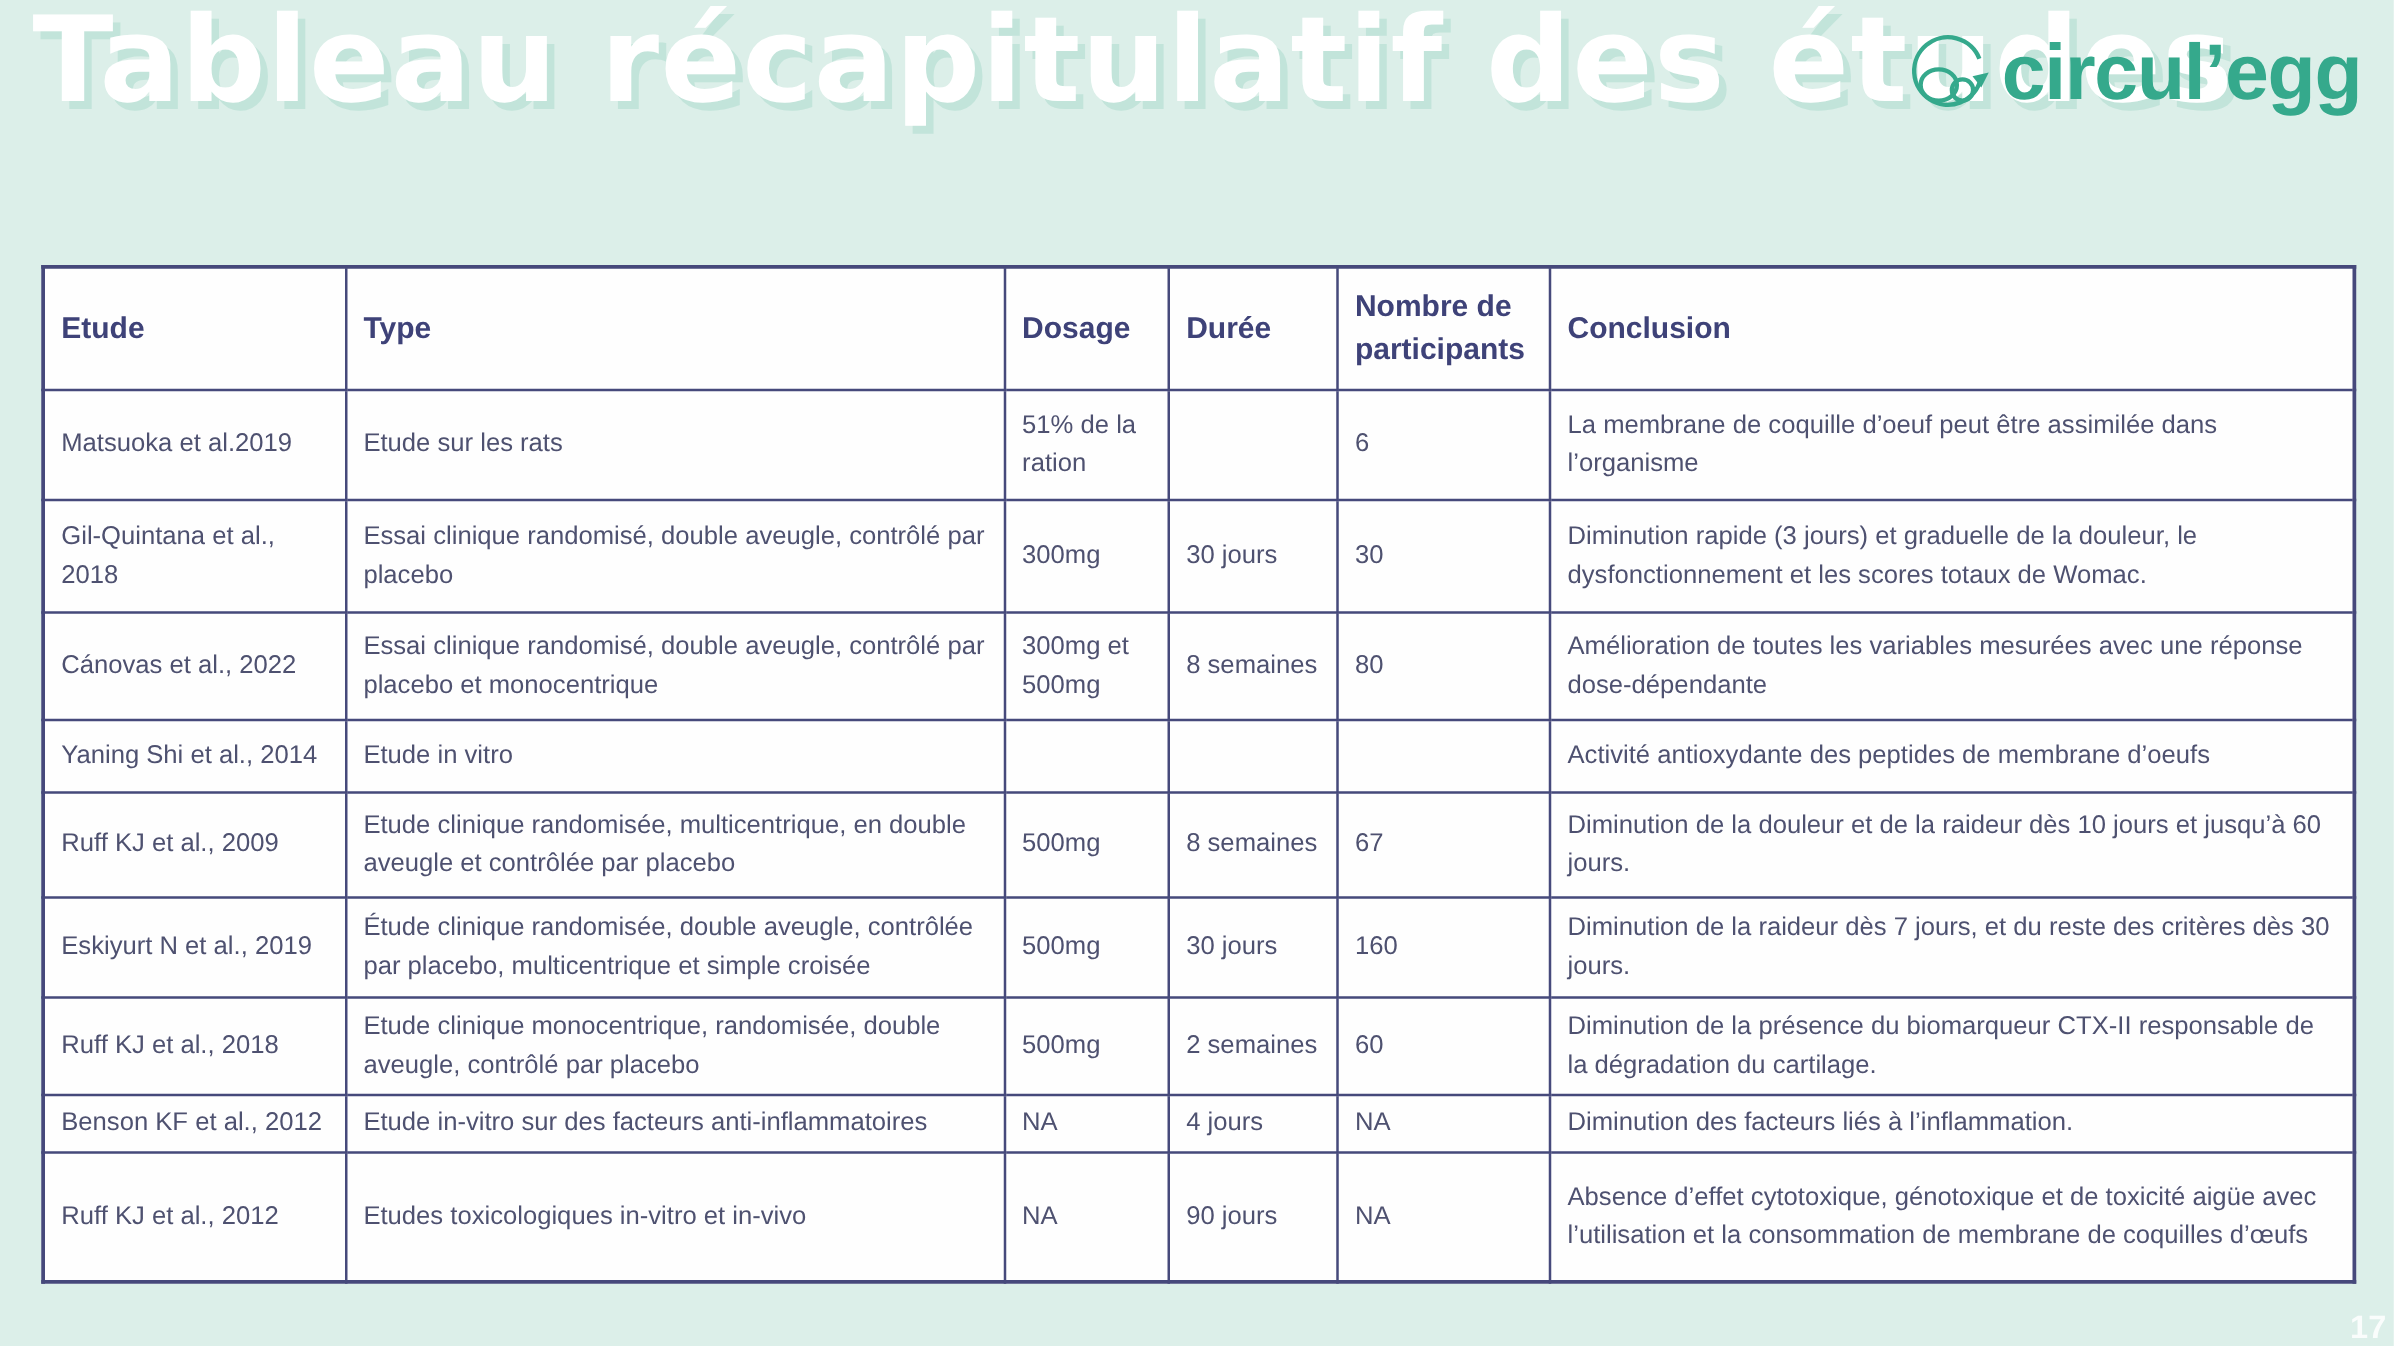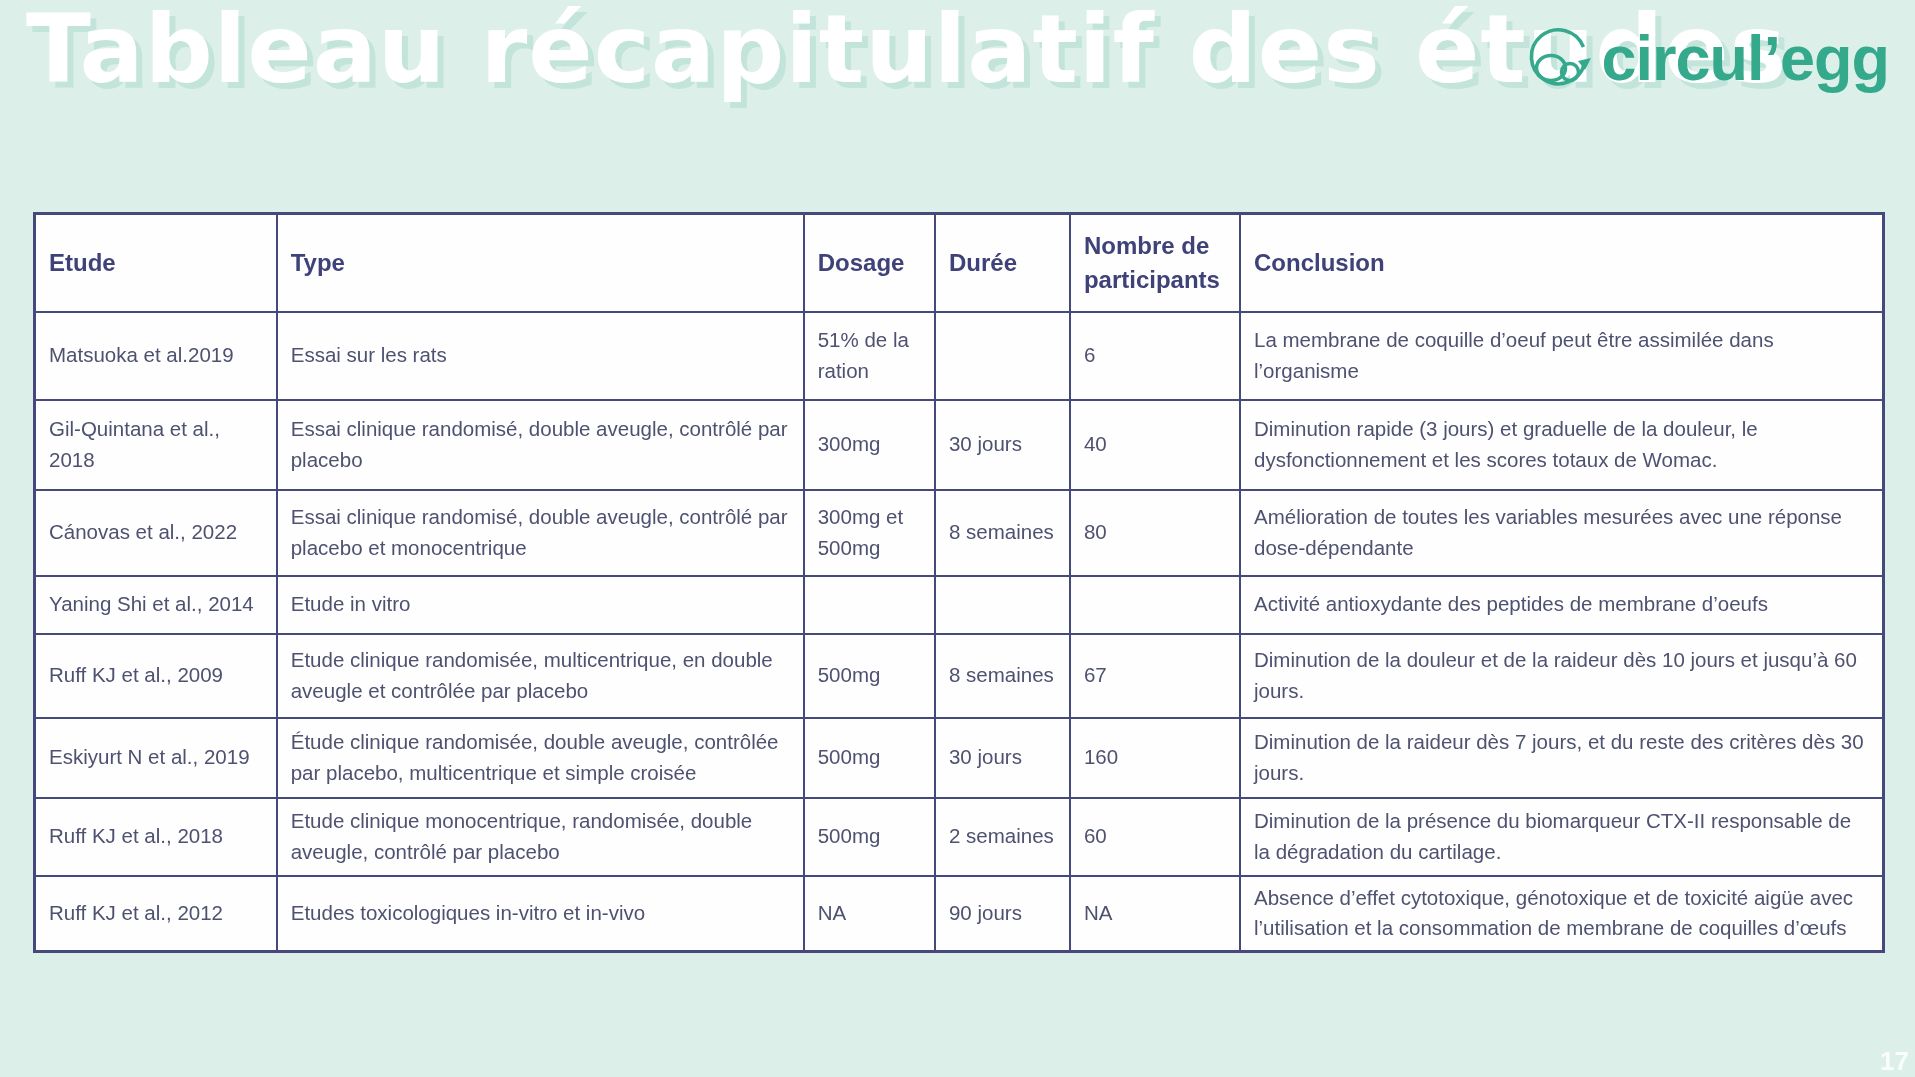--- a/index.html
+++ b/index.html
@@ -123,32 +123,32 @@
         <th>Type</th>
         <th>Dosage</th>
         <th>Durée</th>
         <th>Nombre de participants</th>
         <th>Conclusion</th>
       </tr>
     </thead>
     <tbody>
       <tr>
         <td>Matsuoka et al.2019</td>
-        <td>Essai sur les rats</td>
+        <td>Etude sur les rats</td>
         <td>51% de la ration</td>
         <td></td>
         <td>6</td>
         <td>La membrane de coquille d’oeuf peut être assimilée dans l’organisme</td>
       </tr>
       <tr>
         <td>Gil-Quintana et al., 2018</td>
         <td>Essai clinique randomisé, double aveugle, contrôlé par placebo</td>
         <td>300mg</td>
         <td>30 jours</td>
-        <td>40</td>
+        <td>30</td>
         <td>Diminution rapide (3 jours) et graduelle de la douleur, le dysfonctionnement et les scores totaux de Womac.</td>
       </tr>
       <tr>
         <td>Cánovas et al., 2022</td>
         <td>Essai clinique randomisé, double aveugle, contrôlé par placebo et monocentrique</td>
         <td>300mg et 500mg</td>
         <td>8 semaines</td>
         <td>80</td>
         <td>Amélioration de toutes les variables mesurées avec une réponse dose-dépendante</td>
       </tr>
@@ -178,20 +178,28 @@
       </tr>
       <tr>
         <td>Ruff KJ et al., 2018</td>
         <td>Etude clinique monocentrique, randomisée, double aveugle, contrôlé par placebo</td>
         <td>500mg</td>
         <td>2 semaines</td>
         <td>60</td>
         <td>Diminution de la présence du biomarqueur CTX-II responsable de la dégradation du cartilage.</td>
       </tr>
       <tr>
+        <td>Benson KF et al., 2012</td>
+        <td>Etude in-vitro sur des facteurs anti-inflammatoires</td>
+        <td>NA</td>
+        <td>4 jours</td>
+        <td>NA</td>
+        <td>Diminution des facteurs liés à l’inflammation.</td>
+      </tr>
+      <tr>
         <td>Ruff KJ et al., 2012</td>
         <td>Etudes toxicologiques in-vitro et in-vivo</td>
         <td>NA</td>
         <td>90 jours</td>
         <td>NA</td>
         <td>Absence d’effet cytotoxique, génotoxique et de toxicité aigüe avec l’utilisation et la consommation de membrane de coquilles d’œufs</td>
       </tr>
     </tbody>
   </table>
 </div>

